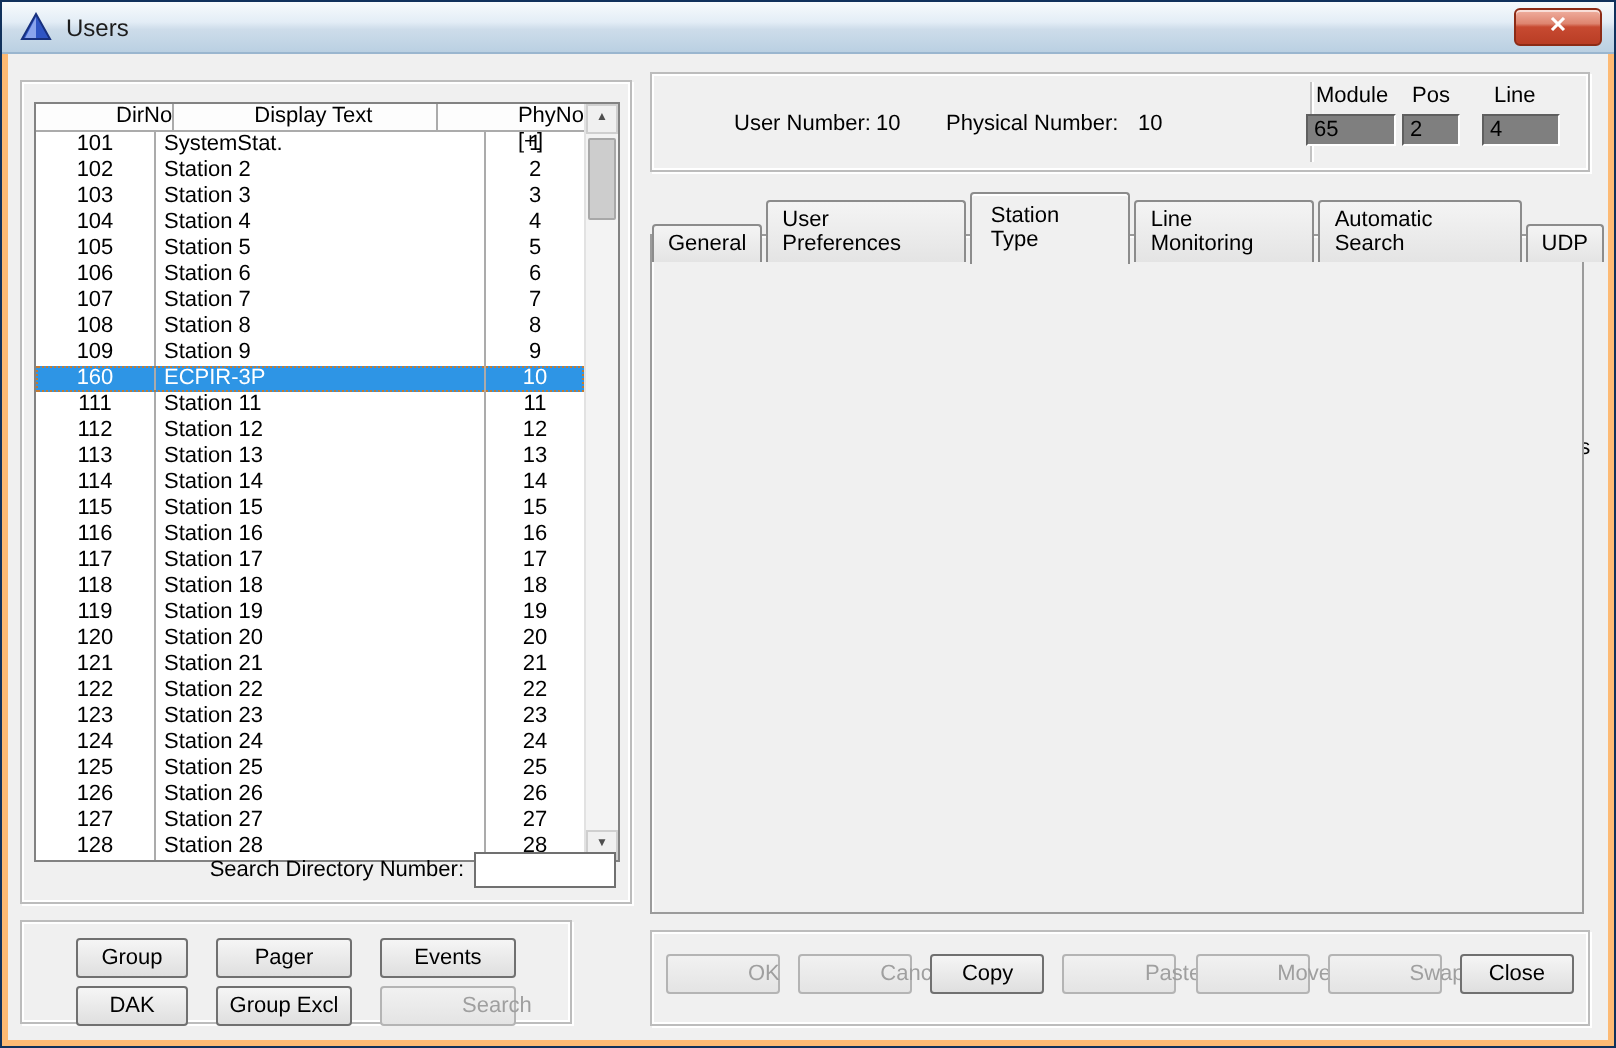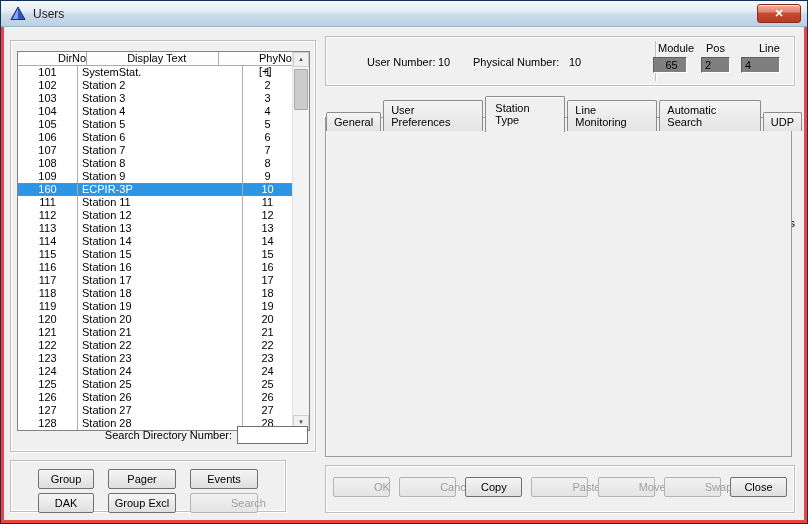--- a/index.html
+++ b/index.html
@@ -1,17 +1,17 @@
 <!DOCTYPE html>
 <html><head>
 <meta charset="utf-8">
 <style>
   * { margin:0; padding:0; box-sizing:border-box; }
   body { background:#555; font-family:"Liberation Sans", sans-serif; -webkit-font-smoothing:none; }
-  .window { width:808px; height:524px; border:1px solid #10315c; background:#ef4444;
+  .window { width:808px; height:524px; border:1px solid #10315c; background:#fdba74;
             padding:0 3px 3px; position:relative; }
   
   .titlebar { height:26px; margin:0 -3px; padding:0 6px 0 9px; display:flex; align-items:center;
               background:linear-gradient(180deg,#f7fafc 0%,#e3edf6 40%,#cddcea 55%,#bad0e2 100%);
               border-bottom:1px solid #9ab6cf; }
   .titlebar .apptitle { font-size:12px; color:#1c1c1c; margin-left:7px; }
   .closebtn { margin-left:auto; width:44px; height:19px; border:1px solid #8c2b16; border-radius:3px;
               background:linear-gradient(180deg,#f0b0a0 0%,#de8570 40%,#c74a31 50%,#b93d25 100%);
               color:#fff; font-weight:bold; font-size:11px; text-align:center; line-height:17px;
               box-shadow:inset 0 1px 0 rgba(255,255,255,.6); cursor:pointer; }
@@ -351,22 +351,22 @@
     </div>
 
     <div class="gb gb-info">
       <span class="info-lbl" style="left:16px;margin-left:25px;">User Number:</span>
       <span class="info-lbl" style="left:112px;">10</span>
       <span class="info-lbl" style="left:147px;">Physical Number:</span>
       <span class="info-lbl" style="left:243px;">10</span>
       <div class="vsep"></div>
       <span class="mpl-lbl" style="left:332px;">Module</span>
       <span class="mpl-lbl" style="left:380px;">Pos</span>
-      <span class="mpl-lbl" style="left:433px;text-align:center;">Line</span>
-      <span class="mpl-box" style="left:327px; width:34px;text-align:center;">65</span>
+      <span class="mpl-lbl" style="left:421px;text-align:center;">Line</span>
+      <span class="mpl-box" style="left:327px; width:45px;">65</span>
       <span class="mpl-box" style="left:375px; width:29px;">2</span>
       <span class="mpl-box" style="left:415px; width:39px;">4</span>
     </div>
 
     <div class="tabs">
 
         <div class="tab">
           <span>General</span>
         </div>
 

